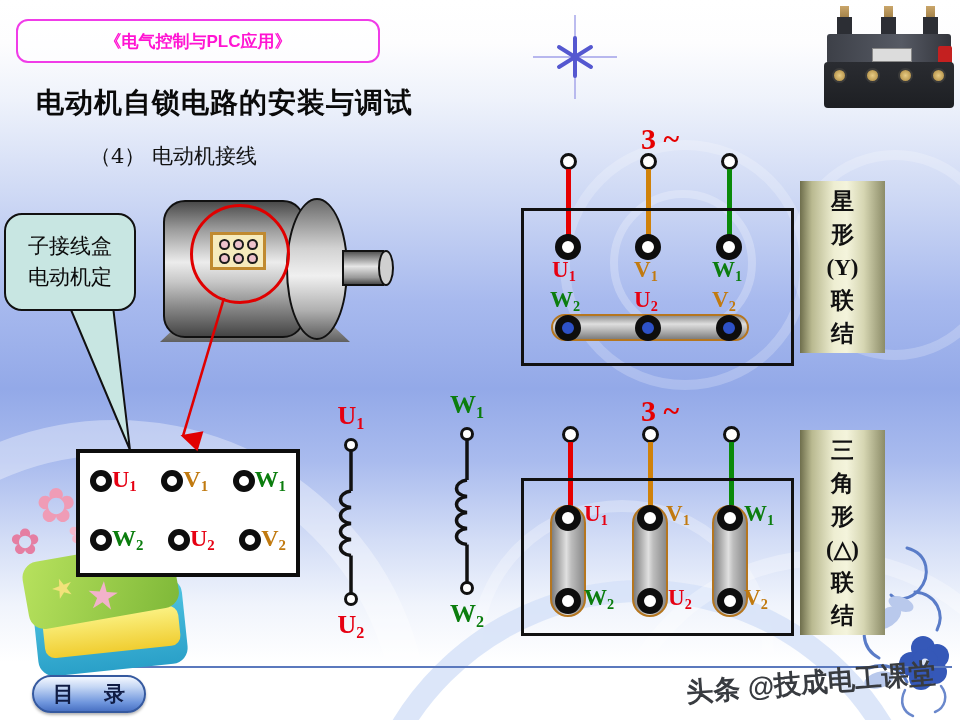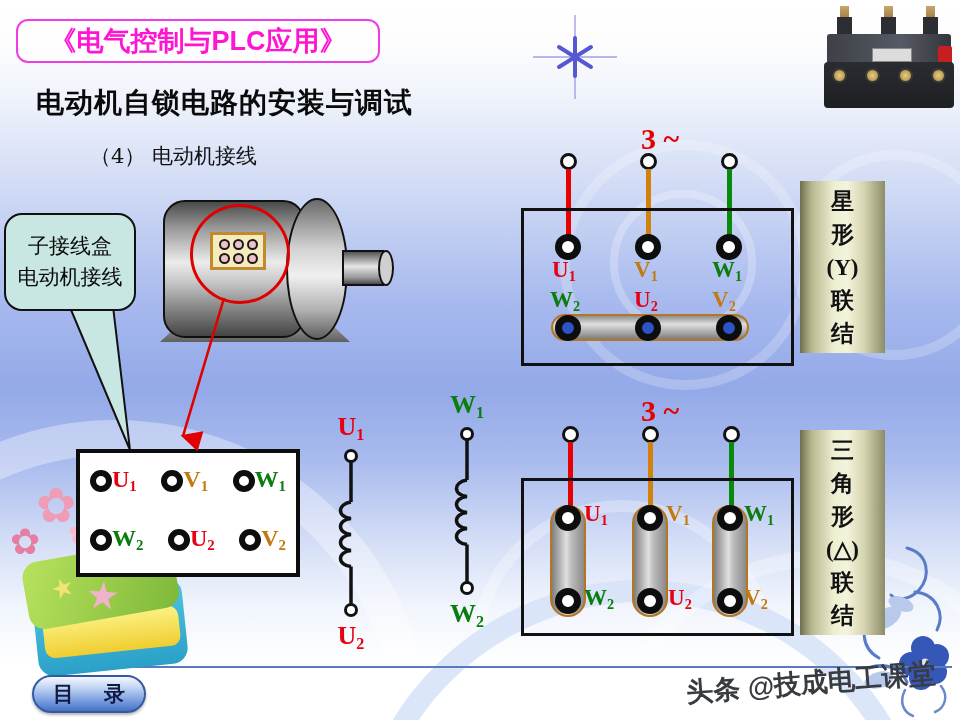--- a/index.html
+++ b/index.html
@@ -4,21 +4,21 @@
 <style>
   html,body{margin:0;padding:0;}
   .slide{position:relative;width:960px;height:720px;overflow:hidden;
     font-family:"Liberation Sans",sans-serif;
     background:linear-gradient(180deg,#ffffff 0%,#fdfdfe 6%,#eef2fb 14%,#ccd7f4 28%,#a7b9ee 42%,#93a9e8 54%,#a9bbee 64%,#d3ddf6 75%,#f0f4fc 84%,#ffffff 92%,#ffffff 100%);}
   .abs{position:absolute;}
   .deco{position:absolute;border-radius:50%;pointer-events:none;}
   
   .badge{position:absolute;left:16px;top:19px;width:360px;height:40px;border:2px solid #f03ce8;border-radius:12px;
     background:rgba(255,255,255,0.6);display:flex;align-items:center;justify-content:center;
-    color:#ff14d2;font-weight:bold;font-size:27px;}
+    color:#ff14d2;font-weight:bold;font-size:17px;}
   .title{position:absolute;left:36px;top:84px;font-size:28px;font-weight:bold;color:#0a0a0a;letter-spacing:1px;}
   .subtitle{position:absolute;left:90px;top:142px;font-size:21px;color:#111;font-family:"DejaVu Serif",serif;}
   
   .bubble{position:absolute;left:4px;top:213px;width:128px;height:94px;background:#c8e6e2;border:2px solid #111;
     border-radius:18px;display:flex;flex-direction:column;justify-content:center;align-items:center;
     font-size:21px;color:#0a0a0a;font-family:"DejaVu Serif",serif;line-height:1.5;z-index:4;}
   
   .o-ring{box-sizing:border-box;position:absolute;width:17px;height:17px;border:3.5px solid #111;background:#fff;border-radius:50%;}
   .b-ring{box-sizing:border-box;position:absolute;width:26px;height:26px;border:7px solid #0d0d0d;background:#fff;border-radius:50%;}
   .b-ring.blue{background:#2e52c8;}
@@ -125,21 +125,21 @@
     <div style="left:43px;top:64px;width:15px;height:15px;border-radius:50%;border:2px solid #3a3a3a;background:radial-gradient(#e8cc84,#a8843c);"></div>
     <div style="left:76px;top:64px;width:15px;height:15px;border-radius:50%;border:2px solid #3a3a3a;background:radial-gradient(#e8cc84,#a8843c);"></div>
     <div style="left:109px;top:64px;width:15px;height:15px;border-radius:50%;border:2px solid #3a3a3a;background:radial-gradient(#e8cc84,#a8843c);"></div>
   </div>
 
   <svg class="abs" style="left:52px;top:296px;z-index:3;" width="85" height="160" viewBox="0 0 85 160">
     <polygon points="14,2 60,2 78,154" fill="#c8e6e2" stroke="#111" stroke-width="2"></polygon>
   </svg>
   <div class="bubble">
     <span>子接线盒</span>
-    <span>电动机接线</span>
+    <span>电动机定</span>
   </div>
 
   <div class="motor">
     <div class="m-base"></div>
     <div class="m-body"></div>
     <div class="m-cap"></div>
     <div class="m-shaft"></div>
     <div class="m-shaft-end"></div>
     <div class="m-tbox">
       <div class="m-dot"></div>
@@ -184,21 +184,21 @@
           <i class="t-ring" style="position:static;"></i>
           <span class="plabel ph-u"><span>U</span><sub>2</sub></span>
         </span>
       <span class="tgroup">
           <i class="t-ring" style="position:static;"></i>
           <span class="plabel ph-v"><span>V</span><sub>2</sub></span>
         </span>
     </div>
   </div>
 
-  <div class="coil-col" style="left:321px;top:414px;">
+  <div class="coil-col" style="left:321px;top:403px;">
     <span class="plabel ph-u"><span>U</span><sub>1</sub></span>
     <svg width="30" height="172" viewBox="0 0 30 172" style="display:block;margin:4px auto 0;">
       <circle cx="15" cy="9" r="5.5" fill="#fff" stroke="#111" stroke-width="3"></circle>
       <line x1="15" y1="14.5" x2="15" y2="55" stroke="#111" stroke-width="3.5"></line>
       <path d="M15,55 C1,57 1,70 15,71.5 C1,73 1,86 15,87.5 C1,89 1,102 15,103.5 C1,105 1,118 15,119.5" fill="none" stroke="#111" stroke-width="3.5"></path>
       <line x1="15" y1="119.5" x2="15" y2="157.5" stroke="#111" stroke-width="3.5"></line>
       <circle cx="15" cy="163" r="5.5" fill="#fff" stroke="#111" stroke-width="3"></circle>
     </svg>
     <span class="plabel ph-u" style="display:inline-block;margin-top:4px;"><span>U</span><sub>2</sub></span>
   </div>

